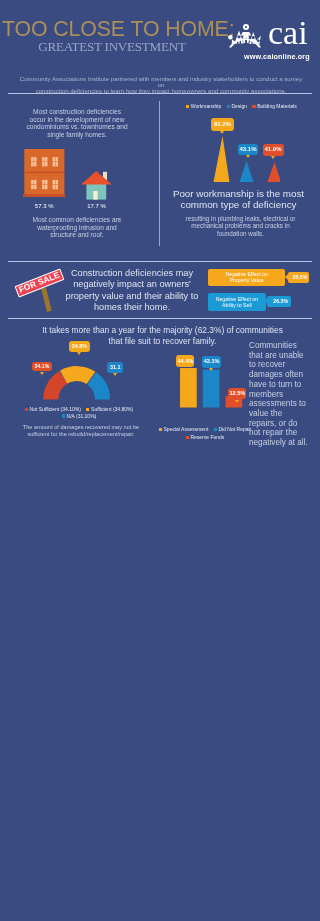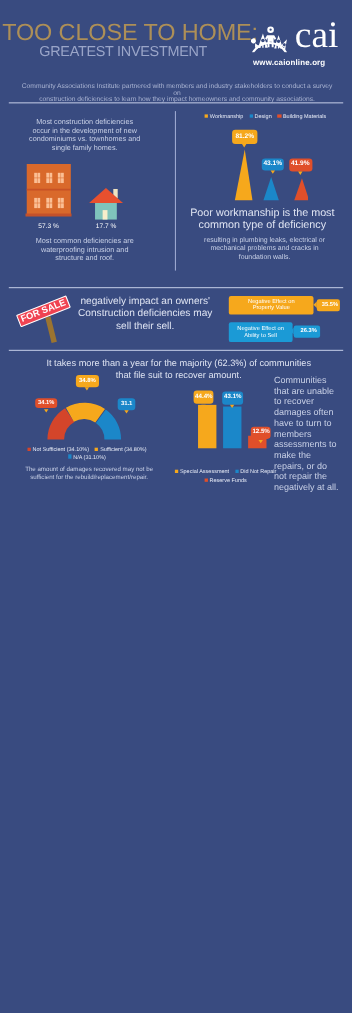--- a/index.html
+++ b/index.html
@@ -5,24 +5,24 @@
   html,body{margin:0;padding:0;}
   body{width:320px;height:921px;background:#394b80;font-family:"Liberation Sans",sans-serif;overflow:hidden;}
   .page{position:relative;width:320px;height:921px;background:#394b80;}
   .abs{position:absolute;}
   .hr{position:absolute;height:1px;background:#b9c2de;}
 
   
   #hdr-title{left:2px;top:19px;width:220px;text-align:center;}
   #hdr-title .l1{font-size:21.3px;letter-spacing:-0.1px;color:#ad8f57;line-height:21px;white-space:nowrap;}
   #hdr-title .l2{font-size:13.1px;letter-spacing:-0.25px;color:#9aa5c8;line-height:14.8px;white-space:nowrap;}
-  #hdr-title .l3{font-size:13.1px;letter-spacing:-0.25px;color:#9aa5c8;line-height:14.8px;white-space:nowrap;}
+  #hdr-title .l3{font-size:13.1px;letter-spacing:-0.25px;color:#9aa5c8;line-height:14.8px;white-space:nowrap;font-family:Liberation Serif, serif;}
   #logomark{left:228px;top:21px;width:34px;height:27px;}
   #cai-word{left:268px;top:16px;font-family:"Liberation Serif",serif;font-size:34px;color:#ffffff;line-height:34px;letter-spacing:0px;}
-  #site{left:230px;top:52px;font-size:7.2px;font-weight:bold;color:#ffffff;letter-spacing:0.15px;}
+  #site{left:244px;top:52px;font-size:7.2px;font-weight:bold;color:#ffffff;letter-spacing:0.15px;}
   #hdr-sub{left:16px;top:76px;width:290px;text-align:center;font-size:6.1px;line-height:6.2px;color:#aab4d2;}
 
   
   .body-txt{color:#c8d0e6;text-align:center;}
   .lead{color:#dfe4f2;text-align:center;}
   .vr{position:absolute;width:1px;background:#9aa6cf;}
   .pctlbl{font-size:6px;color:#ffffff;text-align:center;}
 
   #s1-lead{left:14px;top:108px;width:126px;font-size:6.6px;line-height:7.7px;}
   #s1-apt{left:22.9px;top:148.9px;width:42.6px;height:48px;}
@@ -220,41 +220,42 @@
   </div>
 
   <div class="hr" style="left:8px;top:261px;width:304px;"></div>
 
   <div class="abs" id="s2-post"></div>
   <div class="abs" id="s2-sign">
     <span>FOR SALE</span>
   </div>
 
   <div class="abs lead" id="s2-lead">
+    <div>Construction deficiencies may</div>
     <div>negatively impact an owners'</div>
-    <div>Construction deficiencies may</div>
-    <div>sell their sell.</div>
+    <div>property value and their ability to</div>
+    <div>homes their home.</div>
   </div>
 
   <div class="abs hbar hbar-o" id="s2-bar1">
     <span>Negative Effect on</span><br>
     <span>Property Value</span>
   </div>
   <div class="abs tag tag-o" id="s2-tag1">35.5%</div>
   <div class="abs hbar hbar-b" id="s2-bar2">
     <span>Negative Effect on</span><br>
     <span>Ability to Sell</span>
   </div>
   <div class="abs tag tag-b" id="s2-tag2">26.3%</div>
 
   <div class="hr" style="left:8px;top:318px;width:304px;"></div>
 
   <div class="abs lead" id="s3-lead">
     <div>It takes more than a year for the majority (62.3%) of communities</div>
-    <div>that file suit to recover amount.</div>
+    <div>that file suit to recover family.</div>
   </div>
 
   <svg class="abs" id="s3-gauge" width="80" height="40" viewBox="0 0 80 40">
     <path d="M3.4 40 A36.6 36.6 0 0 1 20.9 8.9 L30.1 22.5 A20 20 0 0 0 20 40 Z" fill="#d4452a"></path>
     <path d="M21.8 8.4 A36.6 36.6 0 0 1 60.6 9.6 L51 23 A20 20 0 0 0 29.7 22.3 Z" fill="#f6a81c"></path>
     <path d="M61.4 10.2 A36.6 36.6 0 0 1 76.6 40 L60 40 A20 20 0 0 0 51.6 23.6 Z" fill="#1b87c9"></path>
   </svg>
 
   <div class="abs bub bub-r" id="s3-b1">34.1%</div>
   <div class="abs bub bub-o" id="s3-b2">34.8%</div>
@@ -295,19 +296,19 @@
   </div>
 
   <div class="abs" id="s3-side">
     <div>Communities</div>
     <div>that are unable</div>
     <div>to recover</div>
     <div>damages often</div>
     <div>have to turn to</div>
     <div>members</div>
     <div>assessments to</div>
-    <div>make the</div>
+    <div>value the</div>
     <div>repairs, or do</div>
     <div>not repair the</div>
     <div>negatively at all.</div>
   </div>
 
 </div>
 
 </body></html>

